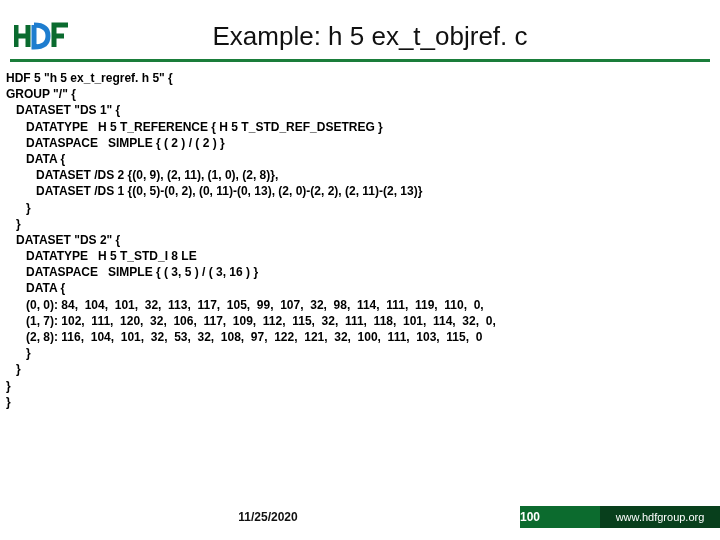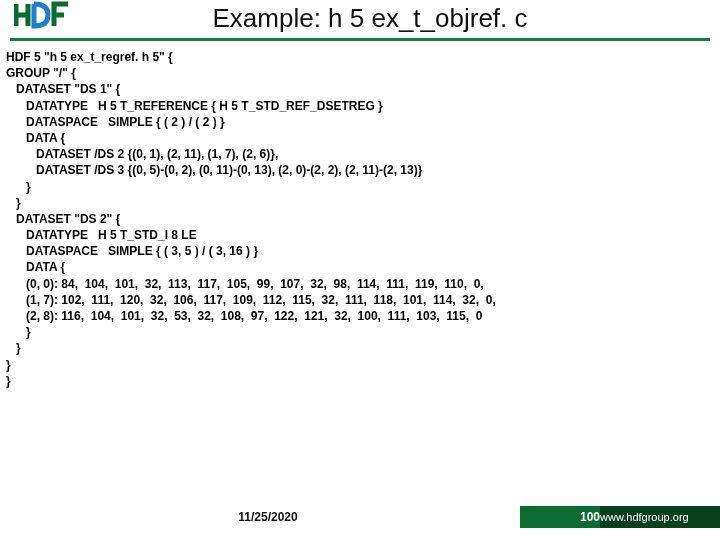--- a/index.html
+++ b/index.html
@@ -7,22 +7,22 @@
     padding: 0;
     width: 720px;
     height: 540px;
     font-family: Arial, Helvetica, sans-serif;
     background: #fff;
     overflow: hidden;
     position: relative;
   }
   .header {
     display: flex;
-    align-items: flex-end;
-    padding: 0 14px 4px 14px;
+    align-items: flex-start;
+    padding: 21px 14px 4px 14px;
   }
   .logo {
     display: inline-block;
     margin-right: 24px;
   }
   .title {
     flex: 1;
     text-align: center;
     font-size: 26px;
     color: #111;
@@ -64,29 +64,30 @@
     font-size: 12px;
     font-weight: bold;
     color: #111;
   }
   .foot-page {
     width: 80px;
     background: #0c6b2e;
     color: #fff;
     font-size: 12px;
     font-weight: bold;
-    text-align: right;
+    text-align: left;
     line-height: 22px;
     height: 22px;
   }
   .foot-brand {
     width: 120px;
     background: #083f1c;
     color: #fff;
     font-size: 11px;
+    text-align: center;
     line-height: 22px;
     height: 22px;
     font-family: Arial, sans-serif;
   }
 </style>
 </head>
 <body>
 
 <div class="header">
   <span class="logo">
@@ -99,22 +100,22 @@
   <div class="title">Example: h 5 ex_t_objref. c</div>
 </div>
 <hr class="rule">
 
 <div class="content"><b>HDF 5 "h 5 ex_t_regref. h 5" {</b>
 <b>GROUP "/" {</b>
 <b>   DATASET "DS 1" {</b>
 <b>      DATATYPE   H 5 T_REFERENCE { H 5 T_STD_REF_DSETREG }</b>
 <b>      DATASPACE   SIMPLE { ( 2 ) / ( 2 ) }</b>
 <b>      DATA {</b>
-<b>         DATASET /DS 2 {(0, 1), (2, 11), (1, 7), </b><b class="num">(2, 6)</b><b>},</b>
-<b>         DATASET /DS 3 {</b><b class="num">(0, 5)</b><b>-(0, 2), (0, 11)-(0, 13), (2, 0)-(2, 2), (2, 11)-(2, 13)}</b>
+<b>         DATASET /DS 2 {(0, 9), (2, 11), (1, 0), </b><b class="num">(2, 8)</b><b>},</b>
+<b>         DATASET /DS 1 {</b><b class="num">(0, 5)</b><b>-(0, 2), (0, 11)-(0, 13), (2, 0)-(2, 2), (2, 11)-(2, 13)}</b>
 <b>      }</b>
 <b>   }</b>
 <b>   DATASET "DS 2" {</b>
 <b>      DATATYPE   H 5 T_STD_I 8 LE</b>
 <b>      DATASPACE   SIMPLE { ( 3, 5 ) / ( 3, 16 ) }</b>
 <b>      DATA {</b>
 <b>      (0, 0): </b><b class="num">84,  104,  101,  32,  113,  117,  105,  99,  107,  32,  98,  114,  111,  119,  110,  0,</b>
 <b>      (1, 7): </b><b class="num">102,  111,  120,  32,  106,  117,  109,  112,  115,  32,  111,  118,  101,  114,  32,  0,</b>
 <b>      (2, 8): </b><b class="num">116,  104,  101,  </b><b class="num">32</b><b class="num">,  53,  32,  108,  97,  122,  121,  32,  100,  111,  103,  115,  0</b>
 <b>      }</b>

